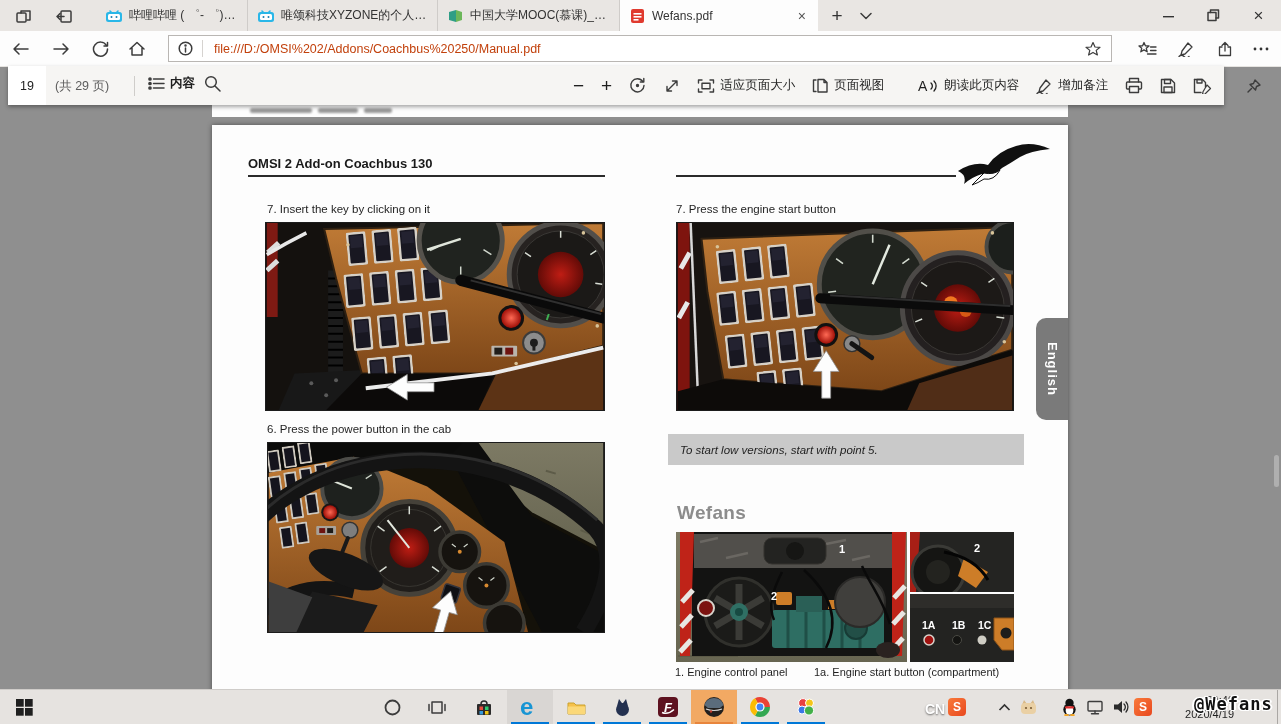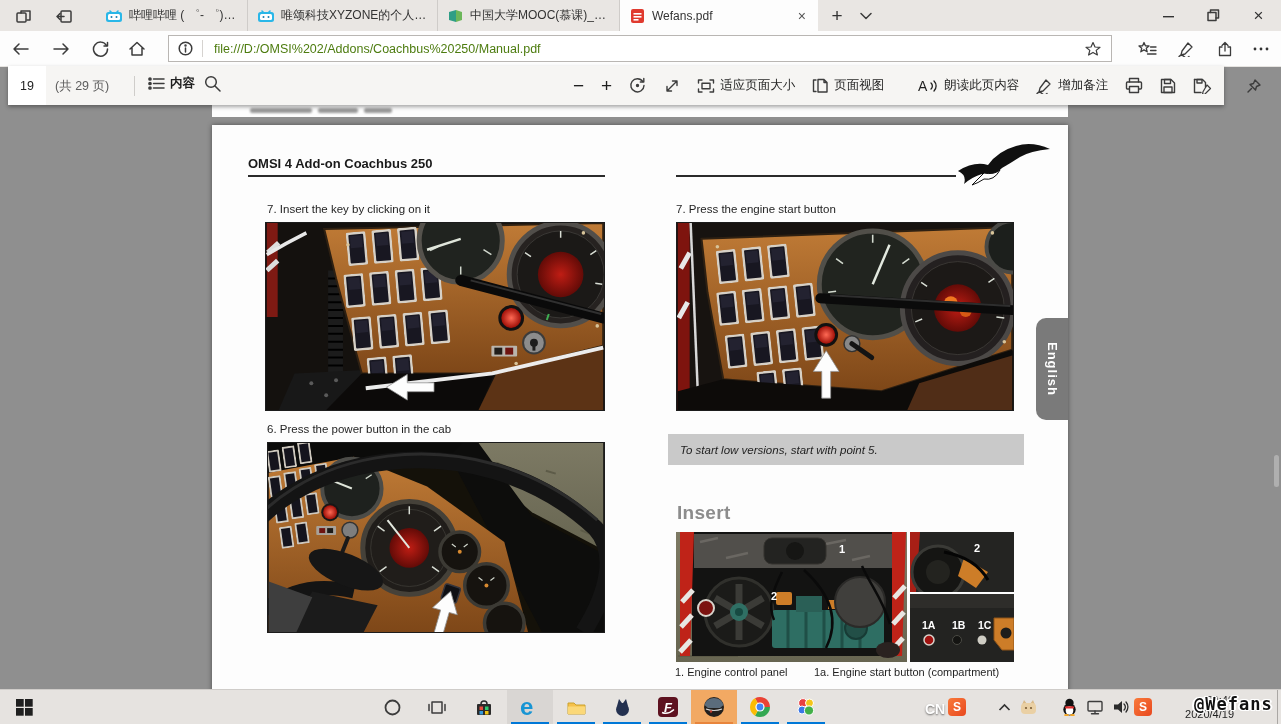--- a/index.html
+++ b/index.html
@@ -14,21 +14,21 @@
        font-size:12px;color:#333;}
   .tab .t{white-space:nowrap;overflow:hidden;text-overflow:ellipsis;flex:1;}
   .tab.inactive{border-right:1px solid #cfccc9;background:#e9e6e3;}
   .tab.active{background:#fdfdfd;}
   .winctl{top:0;height:31px;width:45px;display:flex;align-items:center;justify-content:center;color:#333;}
   
   .addrrow{left:0;top:31px;width:1281px;height:35px;background:#fdfdfd;border-bottom:1px solid #e6e4e1;}
   .navbtn{top:0;height:35px;width:38px;display:flex;align-items:center;justify-content:center;}
   .urlbox{left:168px;top:4px;width:944px;height:27px;border:1px solid #b9b6b3;background:#fff;
           display:flex;align-items:center;box-sizing:border-box;}
-  .urltext{border:0;outline:0;flex:1;font-size:12.5px;color:#4d7c0f;font-family:inherit;background:transparent;}
+  .urltext{border:0;outline:0;flex:1;font-size:12.5px;color:#c2410c;font-family:inherit;background:transparent;}
   
   .pdfbar{left:8px;top:66px;width:1216px;height:39px;background:#f6f5f3;box-shadow:0 2px 4px rgba(0,0,0,.35);z-index:5;}
   .pgbox{left:0;top:0;width:38px;height:39px;background:#fff;display:flex;align-items:center;justify-content:center;}
   .pgbox input{width:30px;border:0;outline:0;text-align:center;font-size:12.5px;color:#222;background:transparent;font-family:inherit;}
   .pdftools{left:565px;top:0;right:4px;height:39px;display:flex;align-items:center;gap:17px;color:#2b2b2b;}
   .tool{display:flex;align-items:center;gap:5px;font-size:12.5px;color:#1f1f1f;white-space:nowrap;}
   .vsep{width:1px;height:20px;background:#cfcdca;}
   
   .content{left:0;top:105px;width:1281px;height:584px;background:#8f8f8f;overflow:hidden;}
   .pageprev{left:212px;top:0;width:856px;height:12px;background:#fdfdfd;}
@@ -342,21 +342,21 @@
   </div>
 
   <div class="abs content">
     <div class="abs pageprev">
       <div class="blurline" style="left:38px;width:62px"></div>
       <div class="blurline" style="left:106px;width:40px"></div>
       <div class="blurline" style="left:152px;width:28px"></div>
     </div>
 
     <div class="abs page">
-      <div class="abs doctitle">OMSI 4 Add-on Coachbus 250</div>
+      <div class="abs doctitle">OMSI 2 Add-on Coachbus 130</div>
       <div class="abs rule" style="left:36px;width:357px"></div>
       <div class="abs rule" style="left:464px;width:280px"></div>
 
       <svg class="abs" style="left:742px;top:16px" width="100" height="48">
         <path d="M4,30 Q20,20 34,24 Q44,10 62,5 Q78,0 96,8 Q76,10 66,16 Q57,22 48,27 Q40,36 28,33 Q18,36 10,43 Q13,34 4,30 Z" fill="#101010"></path>
         <path d="M30,32 Q40,34 46,29 Q40,40 30,38 Q24,42 18,44 Q24,38 30,32" fill="#fefefe" stroke="#101010" stroke-width="1"></path>
       </svg>
 
       <div class="abs step" style="left:55px;top:78px">7. Insert the key by clicking on it</div>
 
@@ -527,21 +527,21 @@
             <circle cx="318" cy="10" r="1.8" fill="#d8c49a"></circle>
             <circle cx="330" cy="120" r="1.8" fill="#d8c49a"></circle>
           <use href="#arrowU" x="136" y="128" width="28" height="50"></use>
         </svg>
       </div>
 
       <div class="noteband abs">
         <span>To start low versions, start with point 5.</span>
       </div>
 
-      <div class="abs engineh">Insert</div>
+      <div class="abs engineh">Wefans</div>
 
       <div class="abs shot" style="left:464px;top:407px;width:338px;height:130px;background:#fdfdfd;border:none">
         <svg width="338" height="130" viewBox="0 0 338 130">
           <rect width="338" height="130" fill="url(#grass)"></rect>
           <path d="M2,124 h60 M250,126 h60" stroke="#5d5b48" stroke-width="2"></path>
           <rect x="16" y="0" width="202" height="124" fill="#131312"></rect>
           <rect x="18" y="2" width="198" height="34" fill="#514f4b"></rect>
           <path d="M24,10 l18,-4 M50,26 l22,-5 M150,12 l20,-4 M176,28 l18,-4" stroke="#6a6762" stroke-width="2.5"></path>
           <rect x="88" y="6" width="62" height="26" rx="8" fill="#232321" stroke="#35332f"></rect>
           <circle cx="119" cy="19" r="9" fill="#161614"></circle>

